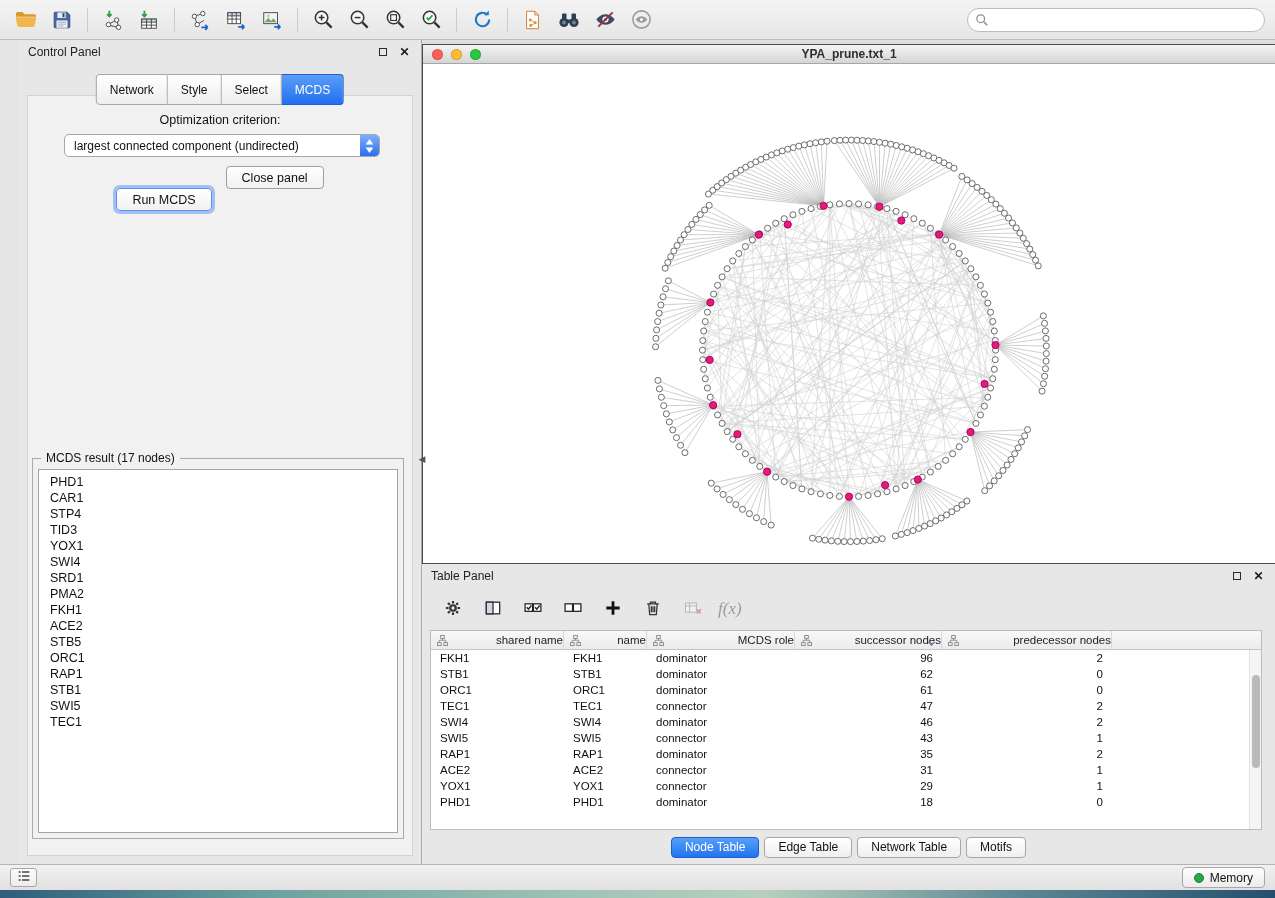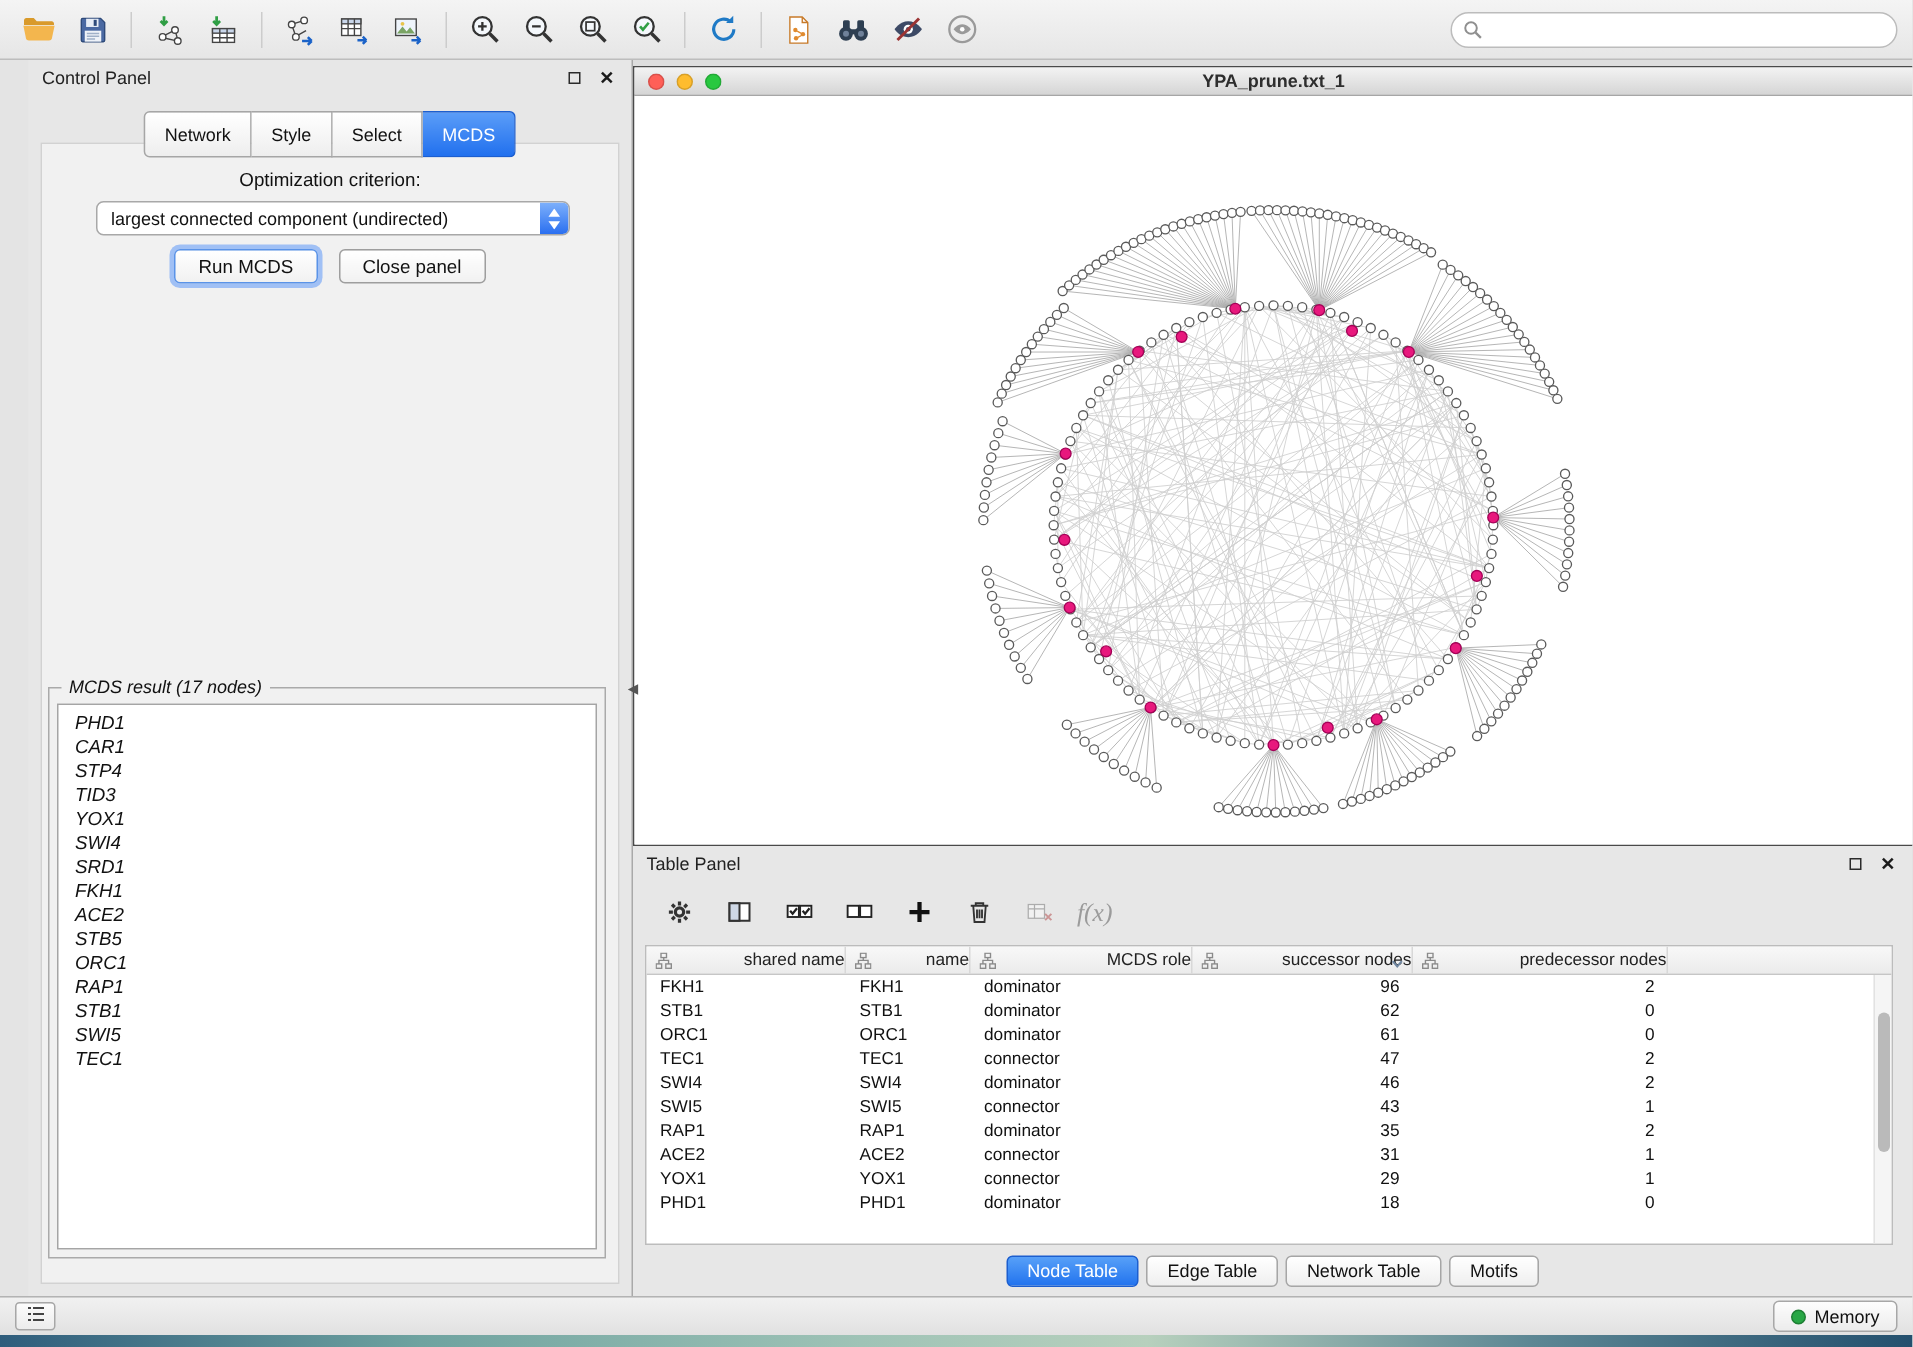--- a/index.html
+++ b/index.html
@@ -30,23 +30,23 @@
 .seg:last-child{border-radius:0 4px 4px 0;}
 .seg.active{background:linear-gradient(#5b9df8,#2170ee);color:#fff;border-color:#1c5ecf;}
 
 .cp-content{position:absolute;left:8px;right:8px;top:55px;bottom:8px;background:#f1f1f1;border:1px solid #d2d2d2;}
 .opt-label{position:absolute;top:17px;left:0;width:100%;text-align:center;font-size:12.5px;color:#111;}
 .dropdown{position:absolute;top:38px;left:36px;width:316px;height:23px;background:#fff;border:1px solid #a8a8a8;border-radius:5px;display:flex;align-items:center;cursor:pointer;overflow:hidden;}
 .dd-text{flex:1;padding:0 9px;font-size:12px;white-space:nowrap;color:#111;}
 .dd-stepper{width:19px;height:100%;background:linear-gradient(#7db0fb,#2a6ff0);display:flex;flex-direction:column;align-items:center;justify-content:center;gap:2px;flex:0 0 auto;}
 .btn-row{position:absolute;top:70px;left:0;width:100%;display:flex;justify-content:center;gap:14px;}
 .btn{height:23px;padding:0 15px;background:linear-gradient(#ffffff,#f1f1f1);border:1px solid #9e9e9e;border-radius:4px;font-size:12.5px;color:#111;cursor:pointer;font-family:inherit;}
-.btn.focused{box-shadow:0 0 0 3px rgba(92,152,247,.55);border-color:#5a93e8;}
-
-.mcds-fieldset{position:absolute;left:4px;right:8px;top:362px;bottom:16px;border:1px solid #aaaaaa;font-style:italic;}
+.btn.focused{box-shadow:0 0 0 3px rgba(92,152,247,.55);border-color:#5a93e8;margin-top:22px;}
+
+.mcds-fieldset{position:absolute;left:4px;right:8px;top:362px;bottom:16px;border:1px solid #aaaaaa;}
 .fs-legend{position:absolute;top:-8px;left:8px;background:#f1f1f1;padding:0 5px;font-size:12px;color:#111;}
 .mcds-list{position:absolute;left:5px;right:5px;top:10px;bottom:5px;background:#fff;border:1px solid #a5a5a5;overflow:hidden;padding:4px 0;}
 .list-item{padding:0 11px;line-height:16px;font-size:12.5px;color:#111;cursor:default;}
 
 .split-handle{position:absolute;right:-6px;top:408px;width:10px;height:22px;z-index:5;display:flex;align-items:center;justify-content:center;color:#555;font-size:9px;cursor:col-resize;}
 
 
 .right{flex:1 1 auto;display:flex;flex-direction:column;min-width:0;background:#dedede;padding-top:4px;}
 .network-view{height:520px;flex:0 0 auto;display:flex;flex-direction:column;border:1px solid #4a4a4a;border-right:none;background:#fff;position:relative;}
 .net-titlebar{height:19px;background:linear-gradient(#f3f3f3,#d5d5d5);border-bottom:1px solid #a6a6a6;position:relative;display:flex;align-items:center;justify-content:center;font-size:12px;font-weight:bold;color:#2e2e2e;flex:0 0 auto;}
@@ -305,20 +305,21 @@
         <div class="mcds-fieldset">
           <div class="fs-legend">MCDS result (17 nodes)</div>
           <div class="mcds-list" id="mcds-list">
               <div class="list-item">PHD1</div>
               <div class="list-item">CAR1</div>
               <div class="list-item">STP4</div>
               <div class="list-item">TID3</div>
               <div class="list-item">YOX1</div>
               <div class="list-item">SWI4</div>
               <div class="list-item">SRD1</div>
+              <div class="list-item">PMA2</div>
               <div class="list-item">FKH1</div>
               <div class="list-item">ACE2</div>
               <div class="list-item">STB5</div>
               <div class="list-item">ORC1</div>
               <div class="list-item">RAP1</div>
               <div class="list-item">STB1</div>
               <div class="list-item">SWI5</div>
               <div class="list-item">TEC1</div>
             </div>
         </div>

